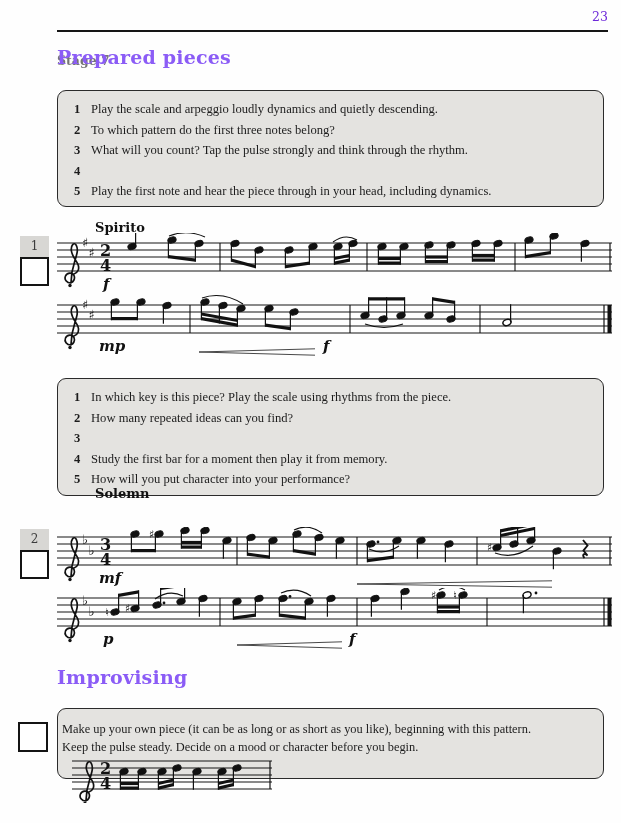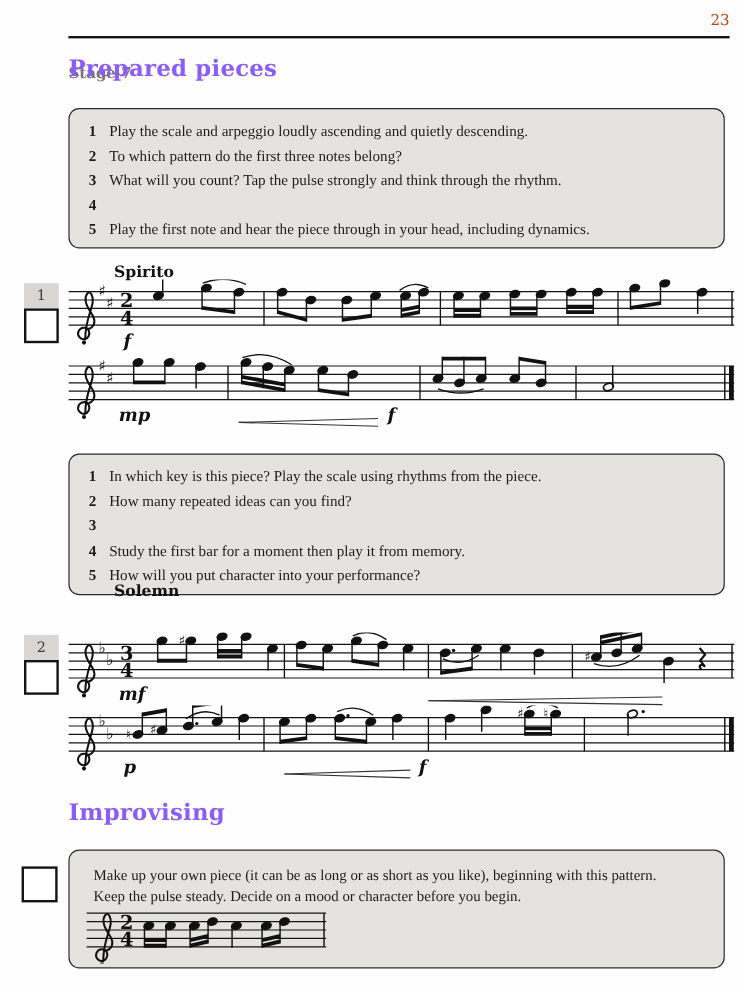--- a/index.html
+++ b/index.html
@@ -1,19 +1,19 @@
 <!DOCTYPE html>
 <html><head>
 <meta charset="utf-8">
 <style>
   html,body{margin:0;padding:0;background:#fff;}
   #page{position:relative;width:621px;height:823px;background:#fefefe;overflow:hidden;
         font-family:"Liberation Serif",serif;color:#1a1a1a;}
   .hdr-left{position:absolute;left:57px;top:9px;font:bold 12.5px "DejaVu Serif",serif;color:#757575;margin-top:44px;}
-  .hdr-right{position:absolute;right:13px;top:9px;font:12.5px "DejaVu Serif",serif;color:#c2410c;}
+  .hdr-right{position:absolute;right:13px;top:9px;font:12.5px "DejaVu Serif",serif;color:#6d28d9;}
   .hdr-rule{position:absolute;left:57px;top:30px;width:551px;height:2px;background:#161616;}
   .h1{position:absolute;left:57px;font:bold 19px "DejaVu Serif",serif;color:#8b5cf6;letter-spacing:.2px;}
   .qbox{position:absolute;left:57px;width:547px;box-sizing:border-box;background:#e4e3e0;
         border:1.6px solid #2b2b2b;border-radius:9px;padding:8px 10px 6px 16px;}
   .qitem{display:flex;line-height:20.6px;font-size:12.6px;color:#1c1c1c;}
   .qnum{width:17px;font-weight:bold;flex:0 0 17px;}
   .badge{position:absolute;left:20px;width:29px;height:21px;background:#d8d7d4;color:#3c3c3c;
          font:12px "DejaVu Serif",serif;text-align:center;line-height:21px;}
   .chk{position:absolute;left:20px;width:25px;height:25px;background:#fff;border:2.2px solid #141414;}
   .tempo{position:absolute;left:95px;font:bold 13px "DejaVu Serif",serif;color:#111;}
@@ -28,21 +28,21 @@
 
   <div class="hdr-left">Stage 7</div>
   <div class="hdr-right">23</div>
   <div class="hdr-rule"></div>
 
   <div class="h1" style="top:46px">Prepared pieces</div>
 
   <div class="qbox" style="top:90px;height:117px">
     <div class="qitem">
       <span class="qnum">1</span>
-      <span>Play the scale and arpeggio loudly ascending and quietly descending.</span>
+      <span>Play the scale and arpeggio loudly dynamics and quietly descending.</span>
       </div>
     <div class="qitem">
       <span class="qnum">2</span>
       <span>To which pattern do the first three notes belong?</span>
       </div>
     <div class="qitem">
       <span class="qnum">3</span>
       <span>What will you count? Tap the pulse strongly and think through the rhythm.</span>
       </div>
     <div class="qitem">
@@ -343,21 +343,21 @@
       <text x="46" y="56" font-size="15" font-family="&quot;DejaVu Serif&quot;,serif" font-weight="bold" font-style="italic" fill="#111">p</text>
       <text x="292" y="56" font-size="15" font-family="&quot;DejaVu Serif&quot;,serif" font-weight="bold" font-style="italic" fill="#111">f</text>
       <line x1="180" y1="57" x2="285" y2="53.8" stroke="#333" stroke-width="0.9"></line>
       <line x1="180" y1="57" x2="285" y2="60.2" stroke="#333" stroke-width="0.9"></line>
     </svg>
 
   <div class="h1" style="top:666px">Improvising</div>
 
   <div class="chk" style="top:722px;left:18px;width:26px;height:26px"></div>
 
-  <div class="qbox" style="top:708px;height:99px;padding:11px 10px 0 20px">
+  <div class="qbox" style="top:708px;height:71px;padding:11px 10px 0 4px">
     <div class="imp-text">Make up your own piece (it can be as long or as short as you like), beginning with this pattern.</div>
     <div class="imp-text">Keep the pulse steady. Decide on a mood or character before you begin.</div>
     <svg class="imp-staff" width="200" height="50" viewBox="0 0 200 50">
         <line x1="0" x2="200" y1="8" y2="8" stroke="#141414" stroke-width="1"></line>
         <line x1="0" x2="200" y1="15" y2="15" stroke="#141414" stroke-width="1"></line>
         <line x1="0" x2="200" y1="22" y2="22" stroke="#141414" stroke-width="1"></line>
         <line x1="0" x2="200" y1="29" y2="29" stroke="#141414" stroke-width="1"></line>
         <line x1="0" x2="200" y1="36" y2="36" stroke="#141414" stroke-width="1"></line>
         <path d="M9,40 C4.5,40 2,36.5 3.5,33 C5,29.5 10.5,29 12,32.5 C13.5,36 11,39.3 9,39.5 C9.2,32 10.5,25 12.8,18 C15,11 16.5,6.5 14.2,2.2 C12,-1.6 8.6,2.6 9.4,8 C10.2,13.5 13.8,16.8 15.8,21 C17.8,25.5 16.2,29.8 11.5,31.2" fill="none" stroke="#111" stroke-width="1.7" stroke-linecap="round" transform="translate(5,8) scale(1)"></path>
         <circle cx="8" cy="42.5" r="1.7" fill="#111" transform="translate(5,8) scale(1)"></circle>

